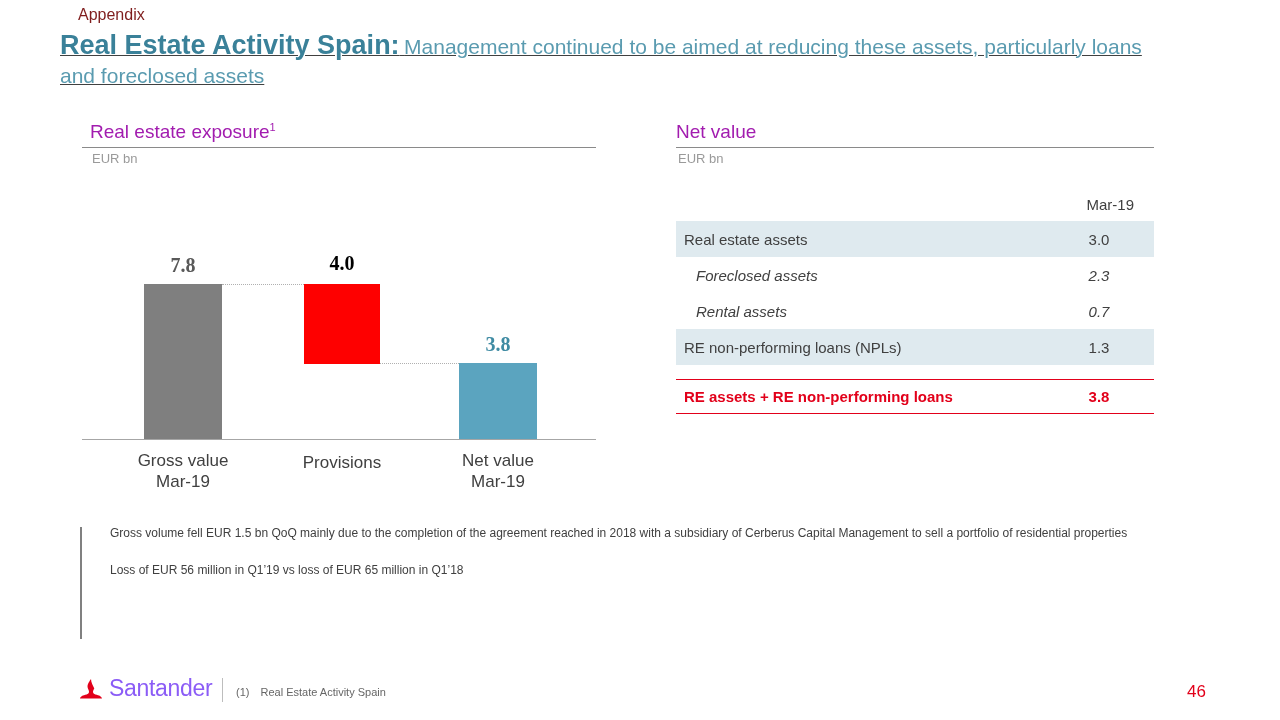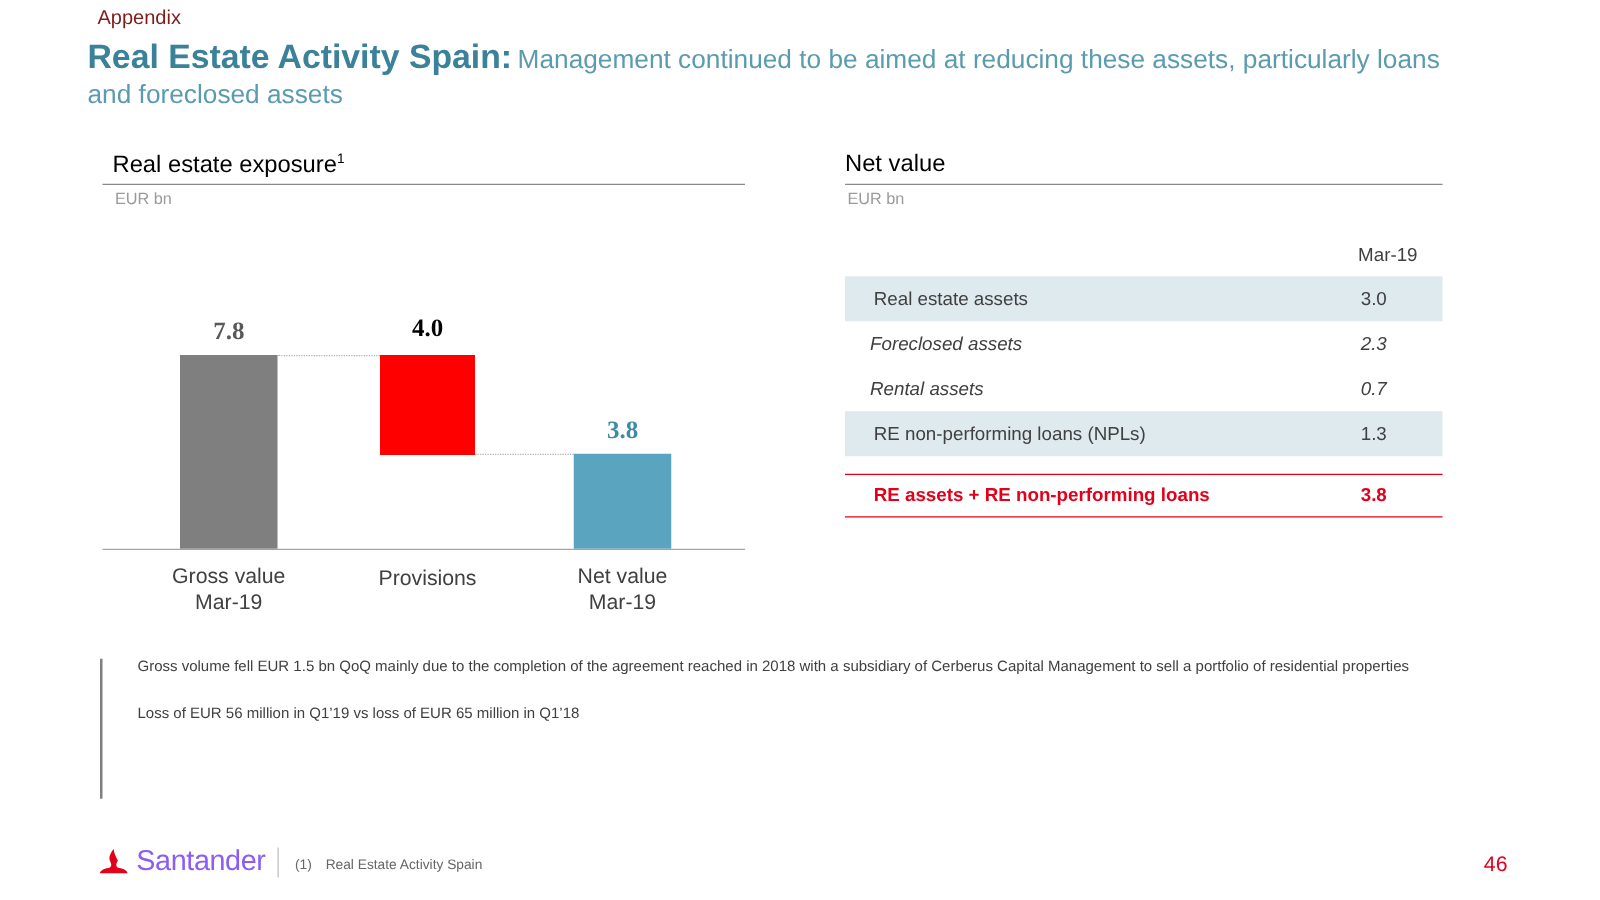--- a/index.html
+++ b/index.html
@@ -19,41 +19,42 @@
   
   .appendix {
     position: absolute;
     left: 78px;
     top: 6px;
     font-size: 16px;
     color: #7f1d1d;
   }
   .title-block {
     position: absolute;
-    left: 70px;
+    left: 60px;
     top: 28px;
     width: 1120px;
     line-height: 1.28;
+    text-decoration: underline;
   }
   .title-main {
     font-size: 27px;
     font-weight: bold;
     color: #3a8199;
   }
   .title-sub {
     font-size: 21px;
     font-weight: normal;
     color: #5a9bb0;
   }
 
   
   .panel-head {
     position: absolute;
     font-size: 19px;
-    color: #000000;
+    color: #a21caf;
   }
   .panel-rule {
     position: absolute;
     height: 0;
     border-top: 1px solid #8a8a8a;
   }
   .panel-unit {
     position: absolute;
     font-size: 13px;
     color: #9a9a9a;
@@ -121,21 +122,21 @@
     text-align: right;
     font-size: 15px;
     color: #404040;
     padding: 4px 20px 8px 0;
   }
   .trow {
     display: flex;
     align-items: center;
     height: 36px;
   }
-  .trow .lbl { flex: 1 1 auto; padding-left: 23px; }
+  .trow .lbl { flex: 1 1 auto; padding-left: 8px; }
   .trow .val { width: 110px; text-align: center; }
   .shade { background: #dfeaef; }
   .indent .lbl { padding-left: 20px; font-style: italic; }
   .indent .val { font-style: italic; }
   .total {
     color: #e2001a;
     font-weight: bold;
     border-top: 1px solid #e2001a;
     border-bottom: 1px solid #e2001a;
     height: 33px;

